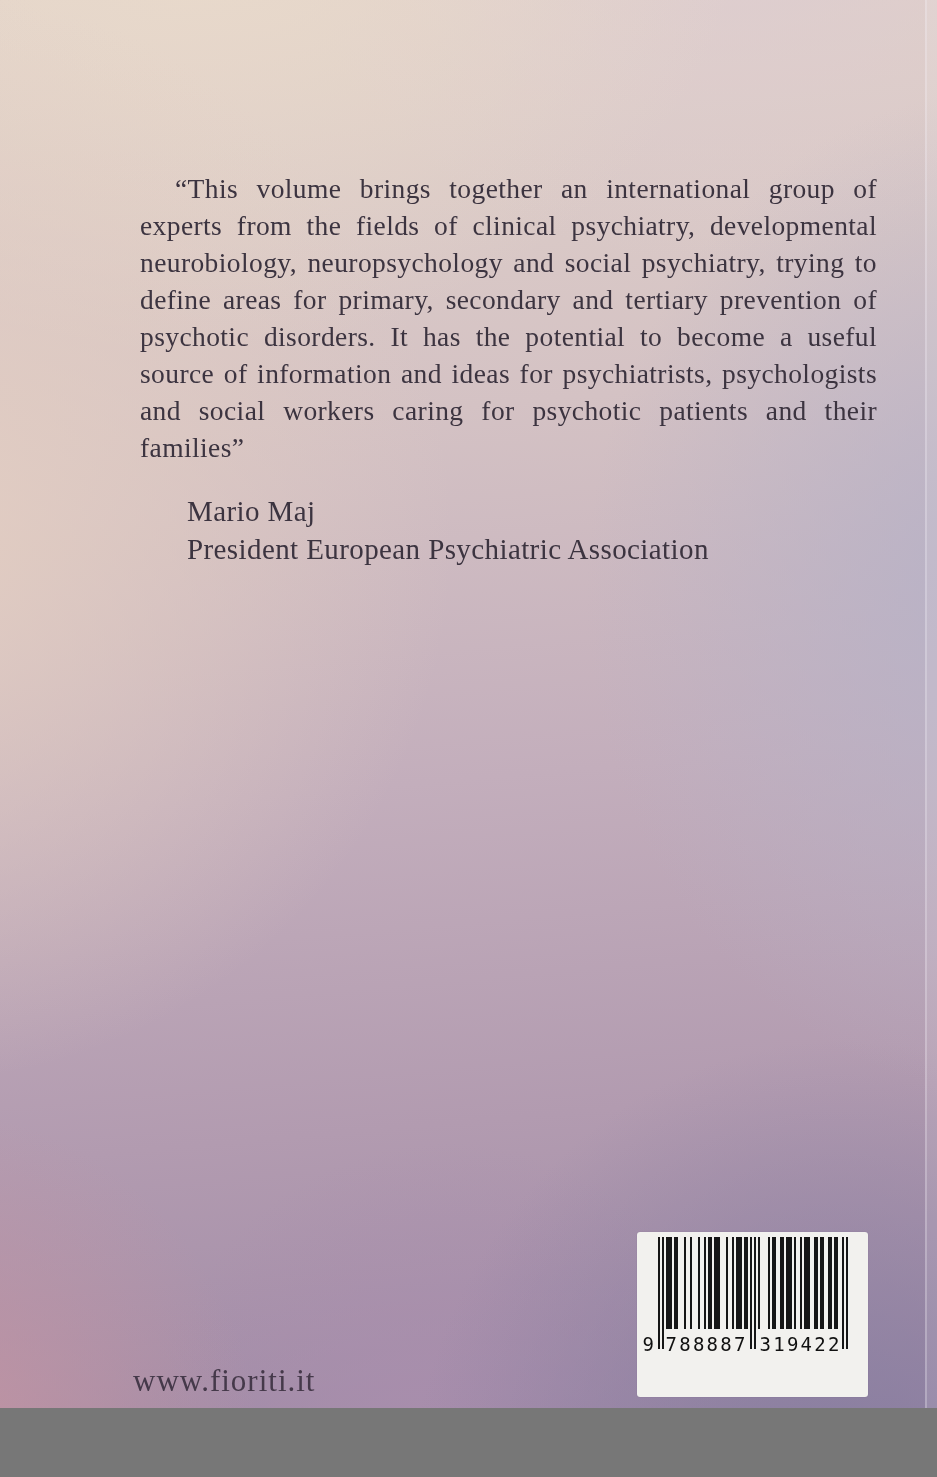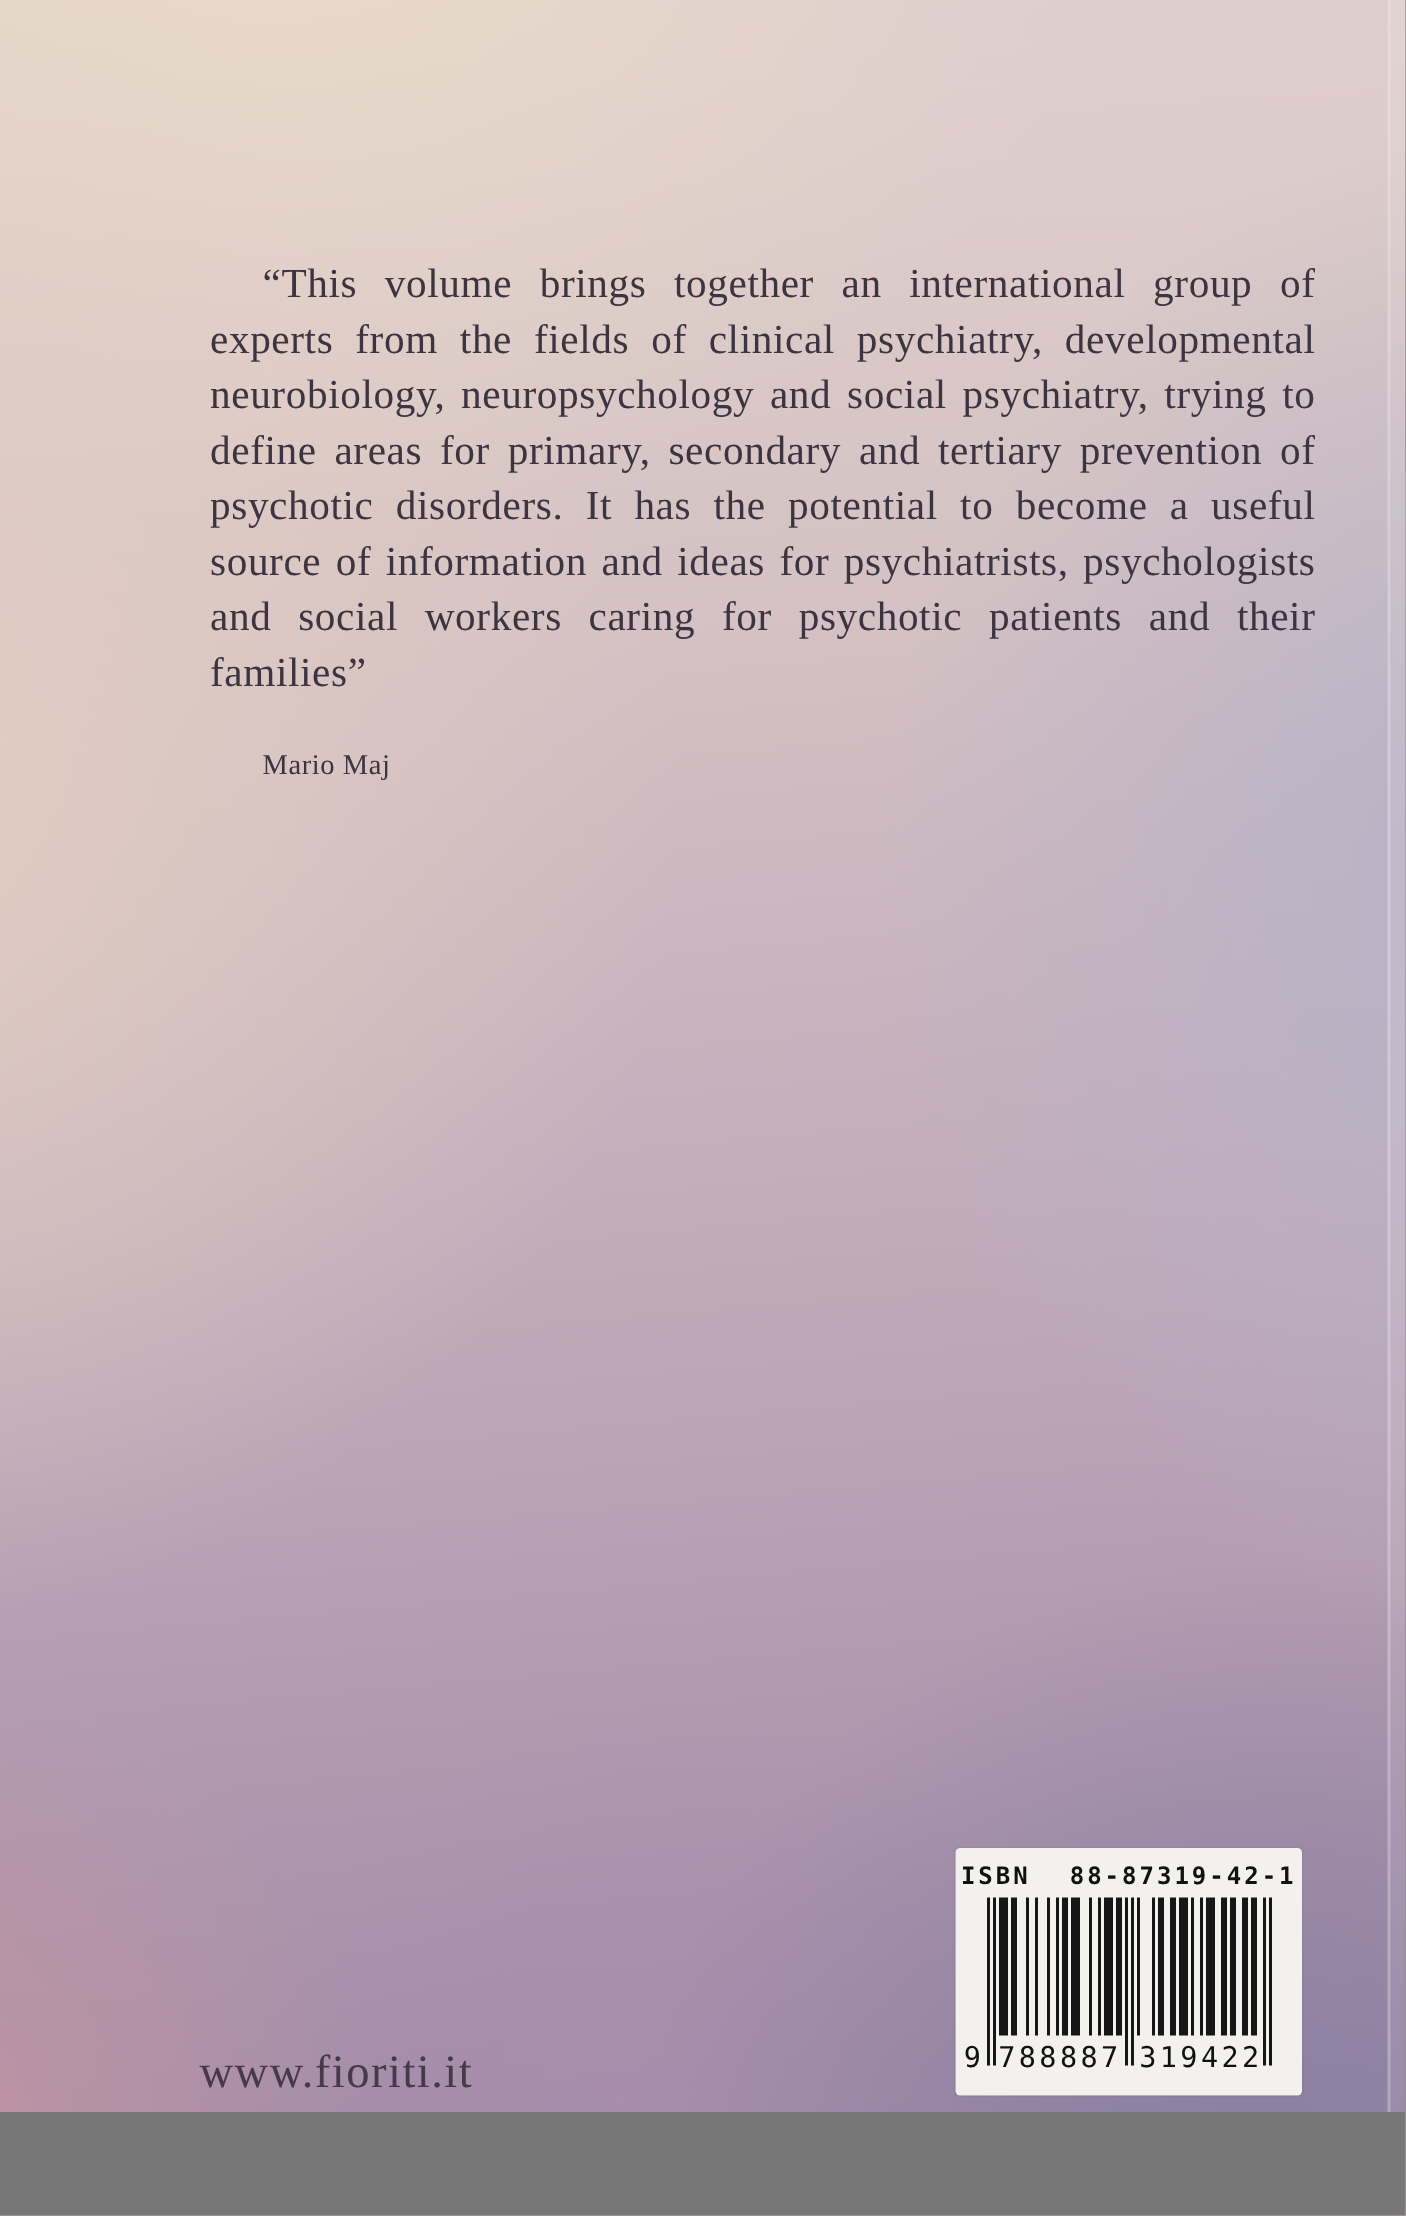--- a/index.html
+++ b/index.html
@@ -34,22 +34,22 @@
     left: 140px; top: 170px; width: 737px;
     font-size: 27.5px; line-height: 37px;
     color: #3c3440;
     text-align: justify;
     text-indent: 35px;
     letter-spacing: 0.4px;
     word-spacing: 2px;
   }
   .attribution {
     position: absolute;
-    left: 175px; top: 492px;
-    font-size: 19px; line-height: 38px;
+    left: 187px; top: 492px;
+    font-size: 29px; line-height: 38px;
     color: #3c3440;
     letter-spacing: 0.4px;
   }
   .website {
     position: absolute;
     left: 133px; top: 1363px;
     font-size: 31px;
     color: #45394a;
     letter-spacing: 1px;
   }
@@ -97,27 +97,24 @@
 </style>
 </head>
 <body>
 
 <div class="cover">
 
   <div class="quote">“This volume brings together an international group of experts from the fields of clinical psychiatry, developmental neurobiology, neuropsychology and social psychiatry, trying to define areas for primary, secondary and tertiary prevention of psychotic disorders. It has the potential to become a useful source of information and ideas for psychiatrists, psychologists and social workers caring for psychotic patients and their families”</div>
 
   <div class="attribution">
     <div>Mario Maj</div>
+    <div>President European Psychiatric Association</div>
   </div>
 
   <div class="barcode-label">
-    <div class="isbn-row">
-      <span>ISBN</span>
-      <span>88-87319-42-1</span>
-    </div>
     <div class="barcode" id="barcode">
       <span class="ean-digit ean-first" id="ean-first">9</span>
       <span class="ean-group ean-left" id="ean-left">
           <span>7</span>
           <span>8</span>
           <span>8</span>
           <span>8</span>
           <span>8</span>
           <span>7</span>
         </span>

